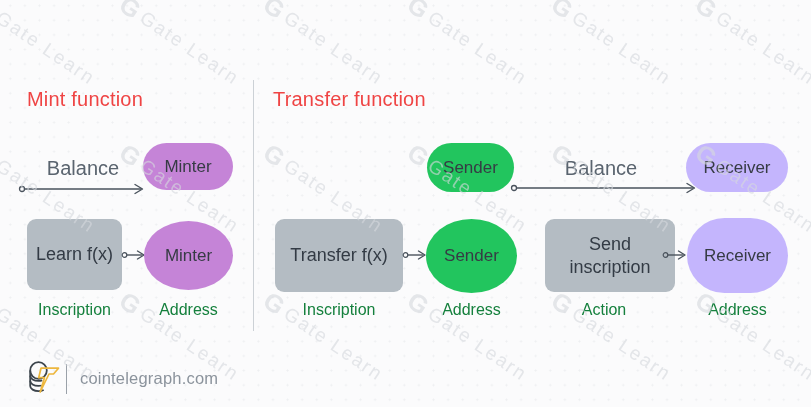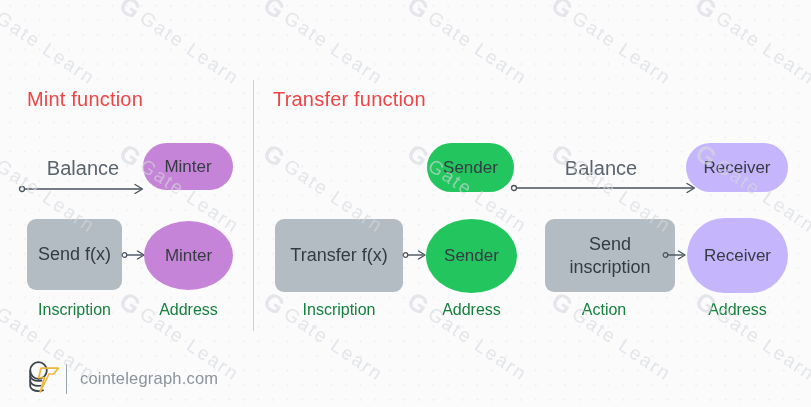--- a/index.html
+++ b/index.html
@@ -151,21 +151,21 @@
       <svg class="arrow" style="left:18px;top:182px;" width="128" height="14" viewBox="0 0 128 14">
         <circle cx="4" cy="7" r="2.5" fill="none" stroke="#49525c" stroke-width="1.3"></circle>
         <line x1="6.6" y1="7" x2="123" y2="7" stroke="#49525c" stroke-width="1.4"></line>
         <path d="M117 2.5 L124.5 7 L117 11.5" fill="none" stroke="#49525c" stroke-width="1.4" stroke-linejoin="round" stroke-linecap="round"></path>
       </svg>
       <div class="pill c-purple" style="left:143px;top:143px;width:90px;height:47px;">
         <span>Minter</span>
       </div>
 
       <div class="fnbox" style="left:27px;top:219px;width:95px;height:71px;">
-        <span>Send f(x)</span>
+        <span>Learn f(x)</span>
       </div>
       <svg class="arrow" style="left:121px;top:248px;" width="26" height="14" viewBox="0 0 26 14">
         <circle cx="3.5" cy="7" r="2.3" fill="none" stroke="#49525c" stroke-width="1.2"></circle>
         <line x1="5.8" y1="7" x2="21.5" y2="7" stroke="#49525c" stroke-width="1.4"></line>
         <path d="M16.5 3 L23 7 L16.5 11" fill="none" stroke="#49525c" stroke-width="1.4" stroke-linejoin="round" stroke-linecap="round"></path>
       </svg>
       <div class="blob c-purple" style="left:144px;top:221px;width:89px;height:69px;">
         <span>Minter</span>
       </div>
 

